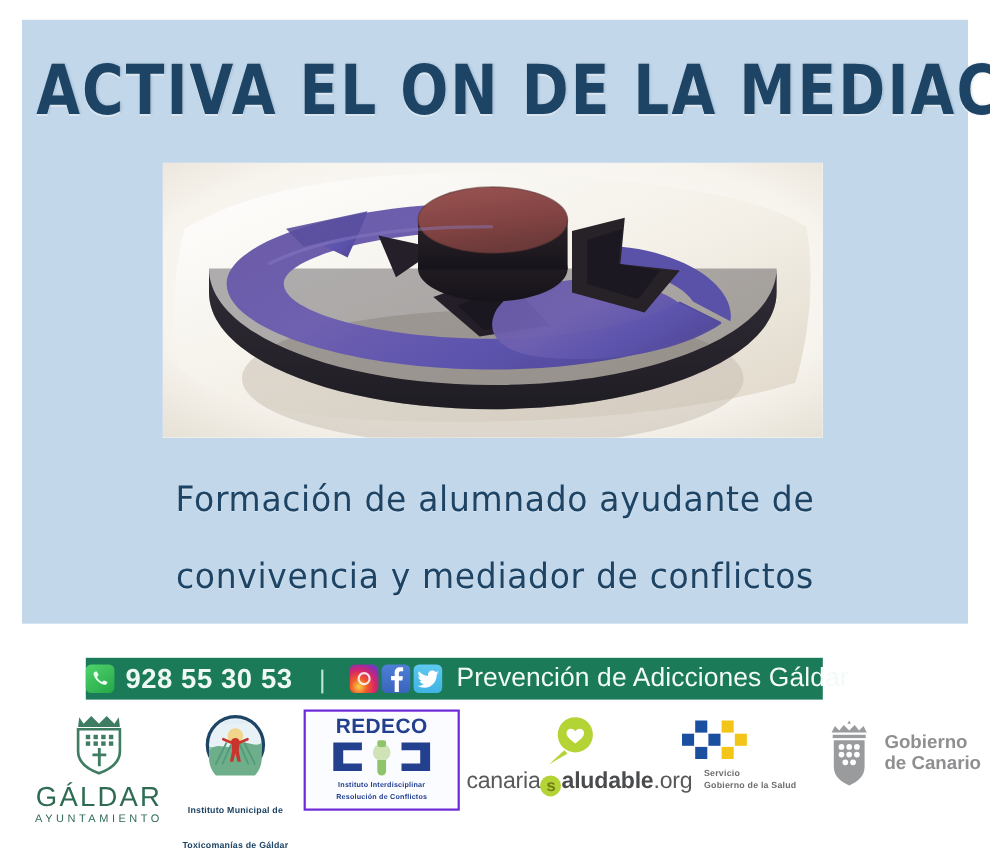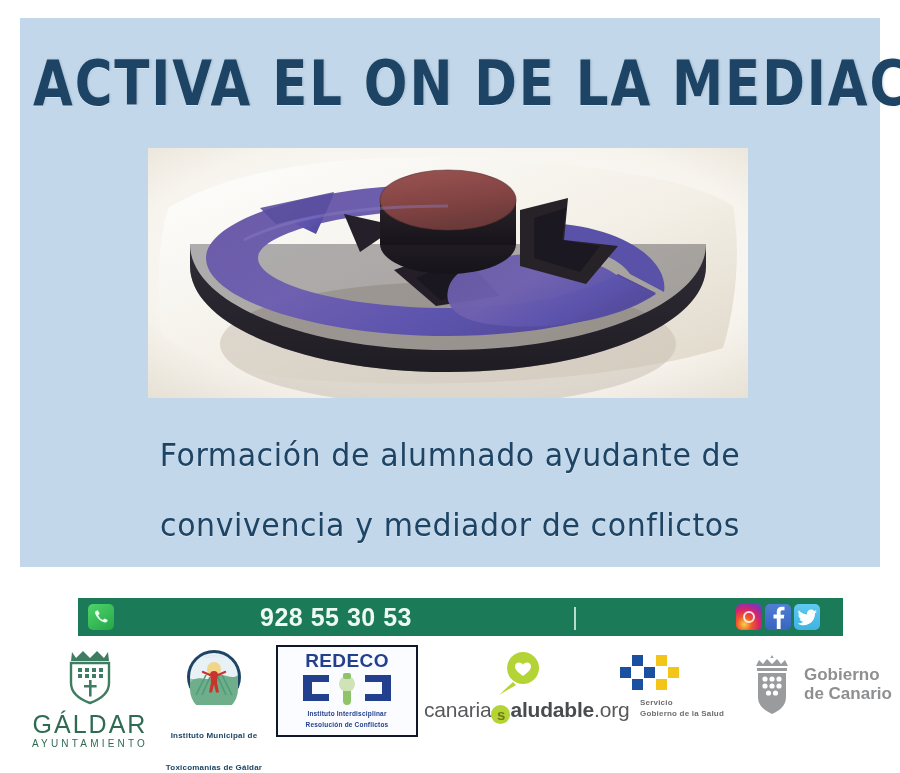--- a/index.html
+++ b/index.html
@@ -60,27 +60,26 @@
     letter-spacing:.6px;
     transform:scaleY(1.06);
     transform-origin:center top;
     text-shadow:0 1px 1px rgba(255,255,255,.4);
   }
   .subtitle div{white-space:nowrap;}
   
   .contact-bar{
     position:absolute;
     left:78px;top:598px;
-    width:765px;height:38px;
+    width:670px;height:38px;
     background:#1b7a58;
     display:flex;
     align-items:center;
-    padding:0 10px;
+    padding:0 0;
     box-sizing:border-box;
-    justify-content:space-between;
   }
   .phone-icon{
     width:26px;height:26px;border-radius:5px;
     background:linear-gradient(145deg,#4fd46b,#25a648);
     display:flex;align-items:center;justify-content:center;
     flex:0 0 auto;
     margin-right:10px;
   }
   .phone-icon svg{width:18px;height:18px;display:block;}
   .phone-number{
@@ -144,21 +143,21 @@
   }
   .lg-galdar .sub{
     font-size:10px;font-weight:400;color:#2f6b52;letter-spacing:3.2px;line-height:13px;
   }
   
   .lg-imt{left:155px;top:4px;width:118px;}
   .lg-imt .logo-caption{color:#1d4464;margin-top:21px;}
   
   .lg-redeco{left:276px;top:0px;width:142px;}
   .redeco-box{
-    border:2px solid #0f172a;background:#fbfcff;
+    border:2px solid #6d28d9;background:#fbfcff;
     padding:4px 4px 5px;box-sizing:border-box;width:142px;height:92px;
     display:flex;flex-direction:column;align-items:center;justify-content:flex-start;
   }
   .redeco-word{
     font-size:19px;font-weight:700;color:#23408f;letter-spacing:.4px;line-height:20px;
   }
   .redeco-sub{
     font-size:6.5px;font-weight:700;color:#23408f;line-height:9px;letter-spacing:.2px;margin-top:2px;
   }
   
@@ -297,20 +296,21 @@
           <path d="M15.6 25V14.6h3.2l.5-3.9h-3.7V8.2c0-1.1.3-1.9 1.9-1.9h2V2.8c-.3 0-1.5-.1-2.9-.1-2.9 0-4.8 1.7-4.8 5v2.9H8.5v3.9h3.3V25z" fill="#ffffff"></path>
         </svg>
       </span>
       <span class="ic ic-twitter">
         <svg viewBox="0 0 26 26" xmlns="http://www.w3.org/2000/svg">
           <path d="M23 7.5c-.7.3-1.5.5-2.3.6.8-.5 1.4-1.3 1.7-2.2-.8.5-1.6.8-2.5 1-.7-.8-1.8-1.3-2.9-1.3-2.2 0-4 1.8-4 4 0 .3 0 .6.1.9-3.3-.2-6.3-1.8-8.3-4.2-.3.6-.5 1.3-.5 2 0 1.4.7 2.6 1.8 3.3-.7 0-1.3-.2-1.8-.5 0 1.9 1.4 3.5 3.2 3.9-.3.1-.7.1-1.1.1-.3 0-.5 0-.8-.1.5 1.6 2 2.7 3.7 2.8-1.4 1.1-3.1 1.7-4.9 1.7-.3 0-.6 0-.9-.1 1.8 1.1 3.9 1.8 6.1 1.8 7.4 0 11.4-6.1 11.4-11.4v-.5c.8-.6 1.5-1.3 2-2.1z" fill="#ffffff"></path>
         </svg>
       </span>
     </span>
 
+    <span class="bar-text">Prevención de Adicciones Gáldar</span>
   </div>
 
   <div class="logos">
 
     <div class="logo lg-galdar">
       <svg class="shield" width="54" height="58" viewBox="0 0 54 58" xmlns="http://www.w3.org/2000/svg">
         <path d="M9 5 L13 11 L20 4 L27 11 L34 4 L41 11 L45 5 L46 14 L8 14 Z" fill="#3f7d62"></path>
         <path d="M8 16 L46 16 L46 36 C46 46 38 52 27 56 C16 52 8 46 8 36 Z" fill="none" stroke="#3f7d62" stroke-width="2.4"></path>
         <g fill="#3f7d62">
           <rect x="15" y="21" width="4" height="4"></rect>

